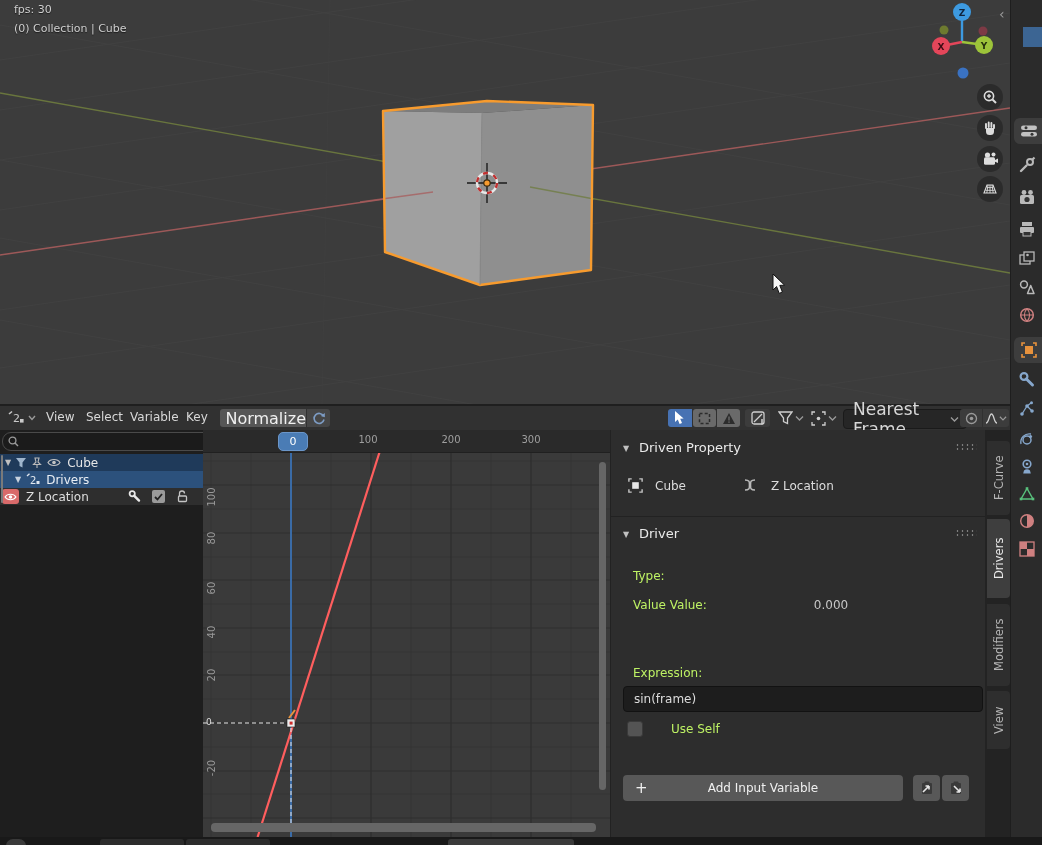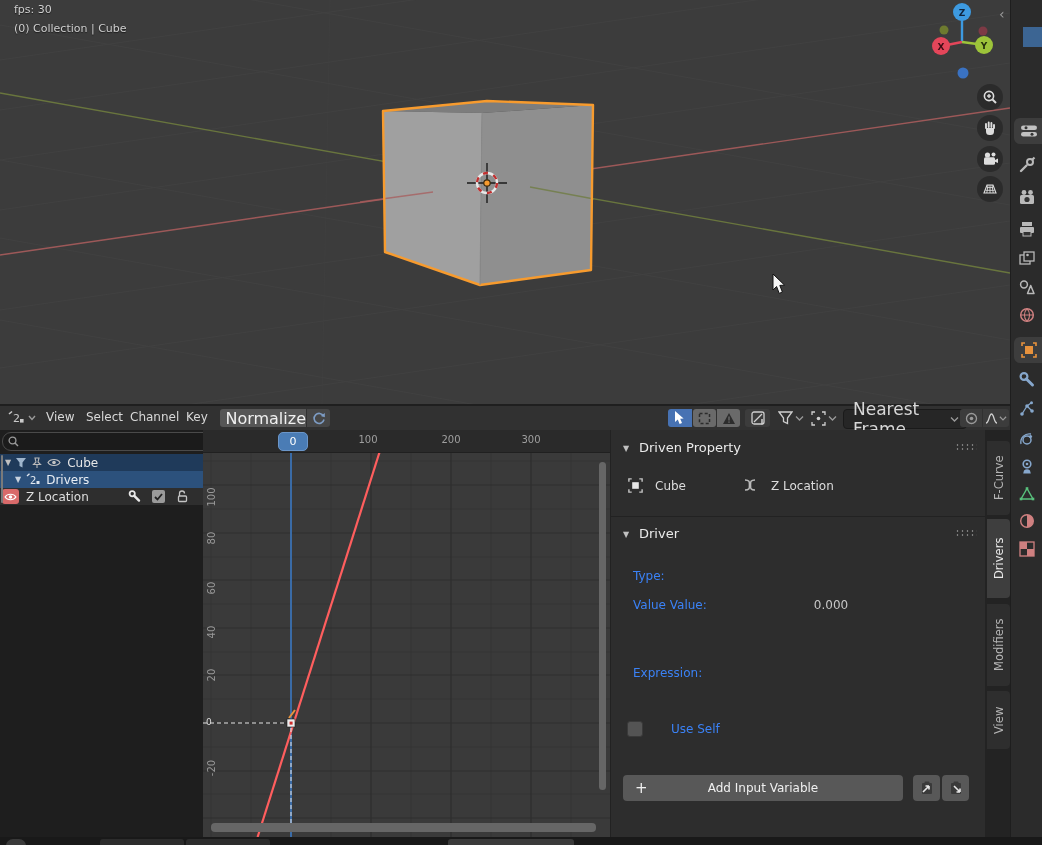--- a/index.html
+++ b/index.html
@@ -39,21 +39,21 @@
   #playhead-badge{position:absolute;left:75px;top:2px;width:28px;height:17px;background:#4a7cb5;border:1px solid #6b96c9;
     border-radius:5px;color:#fff;font-size:11px;display:flex;align-items:center;justify-content:center}
   .scrollbar{position:absolute;background:#666;border-radius:4px}
 
   
   #dsidebar{left:610px;top:24px;width:375px;height:407px;background:#2d2d2d;border-left:1px solid #222}
   .panel-title{font-size:13px;color:#eaeaea}
   .ptri{font-size:8px;color:#c0c0c0}
   .grip{position:absolute;width:22px;height:7px;
     background-image:radial-gradient(#7e7e7e 1px, transparent 1.2px);background-size:5px 4px}
-  .plabel{position:absolute;font-size:12px;color:#3b82f6}
+  .plabel{position:absolute;font-size:12px;color:#bef264}
   .dropdown{position:absolute;background:#262626;border:1px solid #1a1a1a;border-radius:4px;display:flex;align-items:center;color:#d8d8d8}
   #expr-input{position:absolute;left:12px;top:256px;width:338px;height:24px;background:#1d1d1d;border:1px solid #121212;
     border-radius:4px;color:#dcdcdc;padding:0 10px;font-family:"DejaVu Sans",sans-serif;font-size:12px;outline:none}
   .checkbox{position:absolute;width:14px;height:14px;background:#545454;border:1px solid #3a3a3a;border-radius:3px}
   .greybtn{background:#585858;border-radius:4px;color:#f0f0f0;display:flex;align-items:center;justify-content:center}
 
   
   #tabcol{left:985px;top:24px;width:25px;height:407px;background:#232323}
   .vtab{position:absolute;left:2px;width:23px;background:#2e2e2e;border-radius:4px 0 0 4px;
     display:flex;align-items:center;justify-content:center;color:#b4b4b4;font-size:11.5px;
@@ -283,21 +283,21 @@
       <div class="hbtn" style="left:5px;width:34px">
         <svg width="30" height="16" viewBox="0 0 30 16">
           <path d="M2 4 L5 1.5" stroke="#c9c9c9" stroke-width="1.6"></path>
           <text x="6" y="12" font-size="11" fill="#c9c9c9" font-family="DejaVu Sans">2</text>
           <rect x="13" y="9" width="3.6" height="3.6" fill="#c9c9c9"></rect>
           <path d="M22 6 L25 9.5 L28 6" fill="none" stroke="#9a9a9a" stroke-width="1.4"></path>
         </svg>
       </div>
       <span class="menu-item" style="left:46px">View</span>
       <span class="menu-item" style="left:86px">Select</span>
-      <span class="menu-item" style="left:130px">Channel</span>
+      <span class="menu-item" style="left:130px">Variable</span>
       <span class="menu-item" style="left:186px">Key</span>
 
       <div class="hbtn" style="left:220px;width:86px;background:#565656;border-radius:3px 0 0 3px">
         <svg width="15" height="13" viewBox="0 0 15 13" style="margin-right:5px">
           <path d="M1 1 V12 M14 1 V12" stroke="#d9d9d9" stroke-width="1.4"></path>
           <path d="M2.5 10 L7 3 L12.5 8" fill="none" stroke="#d9d9d9" stroke-width="1.3"></path>
         </svg>
         <span style="font-size:16px;color:#f0f0f0">Normalize</span>
       </div>
       <div class="hbtn" style="left:307px;width:23px;background:#464646;border-radius:0 3px 3px 0">
@@ -495,20 +495,21 @@
       <span class="abs ptri" style="left:12px;top:100px">▼</span>
       <span class="abs panel-title" style="left:28px;top:96px">Driver</span>
       <span class="abs grip" style="left:344px;top:99px"></span>
 
       <span class="plabel" style="left:22px;top:139px">Type:</span>
 
       <span class="plabel" style="left:22px;top:168px">Value Value:</span>
       <span class="plabel" style="left:160px;top:168px;width:120px;text-align:center;color:#c6c6c6">0.000</span>
 
       <span class="plabel" style="left:22px;top:236px">Expression:</span>
+      <input id="expr-input" value="sin(frame)" style="">
 
       <span class="checkbox" style="left:16px;top:291px"></span>
       <span class="plabel" style="left:60px;top:292px">Use Self</span>
 
       <div class="abs greybtn" style="left:12px;top:345px;width:280px;height:26px">
         <span style="position:absolute;left:12px;font-size:15px;color:#f0f0f0">+</span>
         <span>Add Input Variable</span>
       </div>
       <div class="abs greybtn ico" style="left:302px;top:345px;width:27px;height:26px">
         <svg width="16" height="16" viewBox="0 0 16 16">

